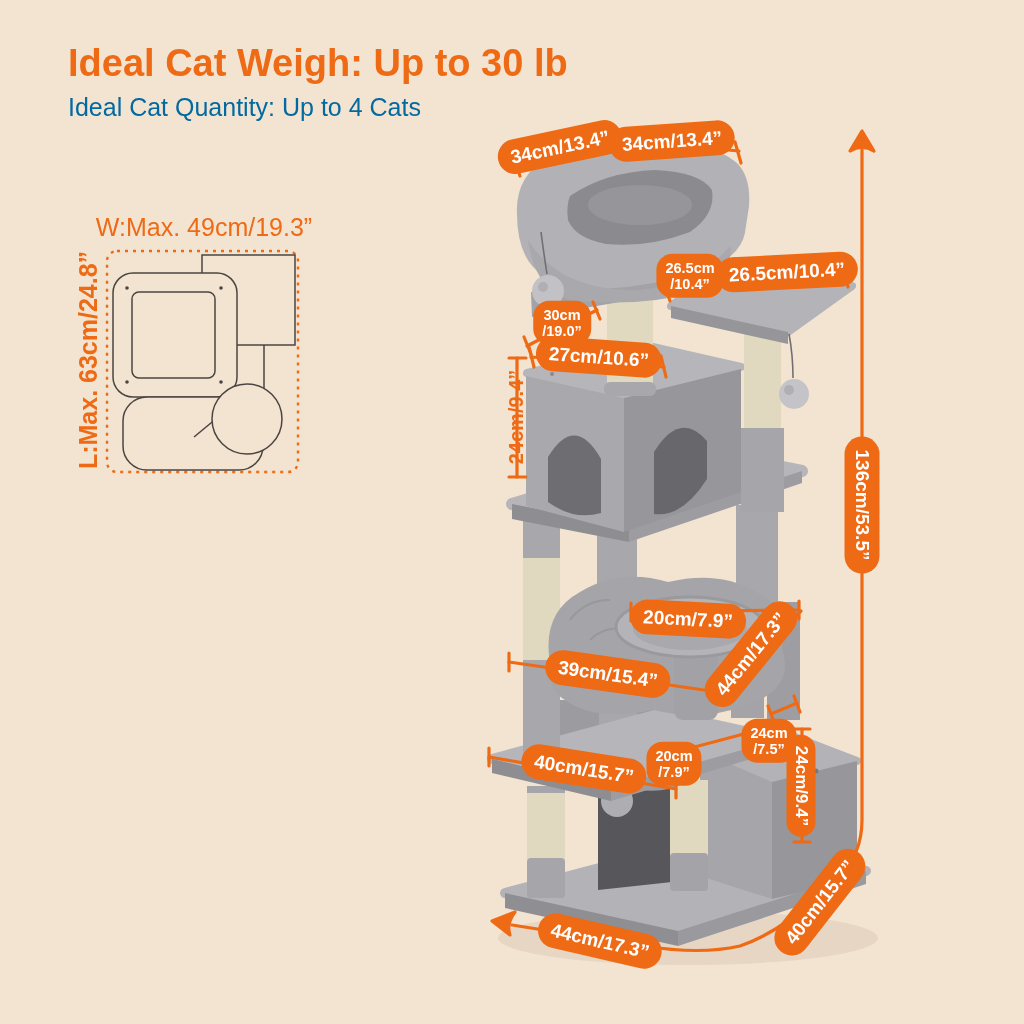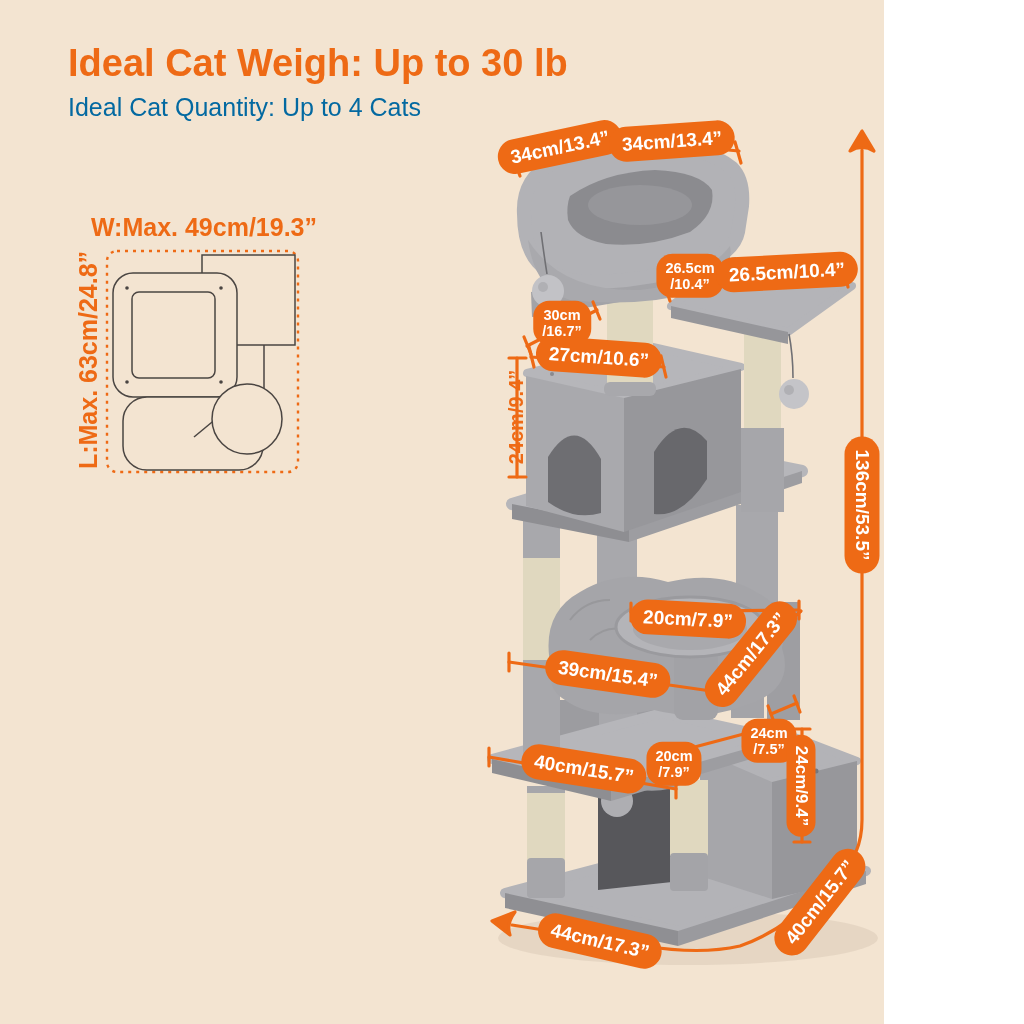--- a/index.html
+++ b/index.html
@@ -1,22 +1,22 @@
 <!DOCTYPE html>
 <html><head>
 <meta charset="utf-8">
 <style>
   html,body{margin:0;padding:0;}
   body{width:1024px;height:1024px;font-family:"Liberation Sans",sans-serif;}
-  .stage{position:relative;width:884px;height:1024px;background:#f3e4d1;overflow:hidden;}
+  .stage{position:relative;width:1024px;height:1024px;background:#f3e4d1;overflow:hidden;}
   .art{position:absolute;left:0;top:0;z-index:1;}
   .title{position:absolute;left:68px;top:42px;z-index:2;font-size:38px;font-weight:bold;color:#ee6a15;white-space:nowrap;}
   .subtitle{position:absolute;left:68px;top:93px;z-index:2;font-size:25px;color:#0369a1;white-space:nowrap;}
   .fp-w{position:absolute;left:204px;top:227px;z-index:2;transform:translate(-50%,-50%);
-        font-size:25px;font-weight:bold;color:#ee6a15;white-space:nowrap;}
+        font-size:25px;font-weight:normal;color:#ee6a15;white-space:nowrap;}
   .fp-l{position:absolute;left:88px;top:360px;z-index:2;transform:translate(-50%,-50%) rotate(-90deg);
         font-size:25px;font-weight:bold;color:#ee6a15;white-space:nowrap;}
   .pill{position:absolute;z-index:3;background:#ee6a15;color:#fff;font-weight:bold;font-size:19px;
         line-height:1;padding:8px 13px;border-radius:999px;white-space:nowrap;
         transform:translate(-50%,-50%) rotate(var(--r,0deg));}
   .pill.sm{font-size:14.5px;line-height:1.12;text-align:center;padding:6px 9px;border-radius:16px;white-space:pre-line;}
   .pill.mid{font-size:17px;padding:6px 11px;}
   .dimtext{position:absolute;z-index:3;color:#ee6a15;font-weight:bold;font-size:20px;white-space:nowrap;
         transform:translate(-50%,-50%) rotate(-90deg);}
 </style>
@@ -209,21 +209,21 @@
       <path d="M492,921 l23,-9 q-9,12 -5,23 z" fill="#ee6a15" stroke-linejoin="round"></path>
     </g>
   </svg>
 
   <div class="pill" style="left:560px;top:147px;--r:-12deg">34cm/13.4”</div>
   <div class="pill" style="left:672px;top:141px;--r:-4deg">34cm/13.4”</div>
   <div class="pill sm" style="left:690px;top:276px">26.5cm
 /10.4”</div>
   <div class="pill" style="left:787px;top:272px;--r:-3deg">26.5cm/10.4”</div>
   <div class="pill sm" style="left:562px;top:323px">30cm
-/16.7”</div>
+/19.0”</div>
   <div class="pill" style="left:599px;top:357px;--r:4deg">27cm/10.6”</div>
   <div class="dimtext" style="left:516px;top:417px">24cm/9.4”</div>
   <div class="pill" style="left:862px;top:505px;--r:90deg">136cm/53.5”</div>
   <div class="pill" style="left:688px;top:619px;--r:3deg">20cm/7.9”</div>
   <div class="pill" style="left:751px;top:654px;--r:-51deg">44cm/17.3”</div>
   <div class="pill" style="left:608px;top:674px;--r:8deg">39cm/15.4”</div>
   <div class="pill sm" style="left:769px;top:741px">24cm
 /7.5”</div>
   <div class="pill" style="left:584px;top:769px;--r:9deg">40cm/15.7”</div>
   <div class="pill sm" style="left:674px;top:764px">20cm

